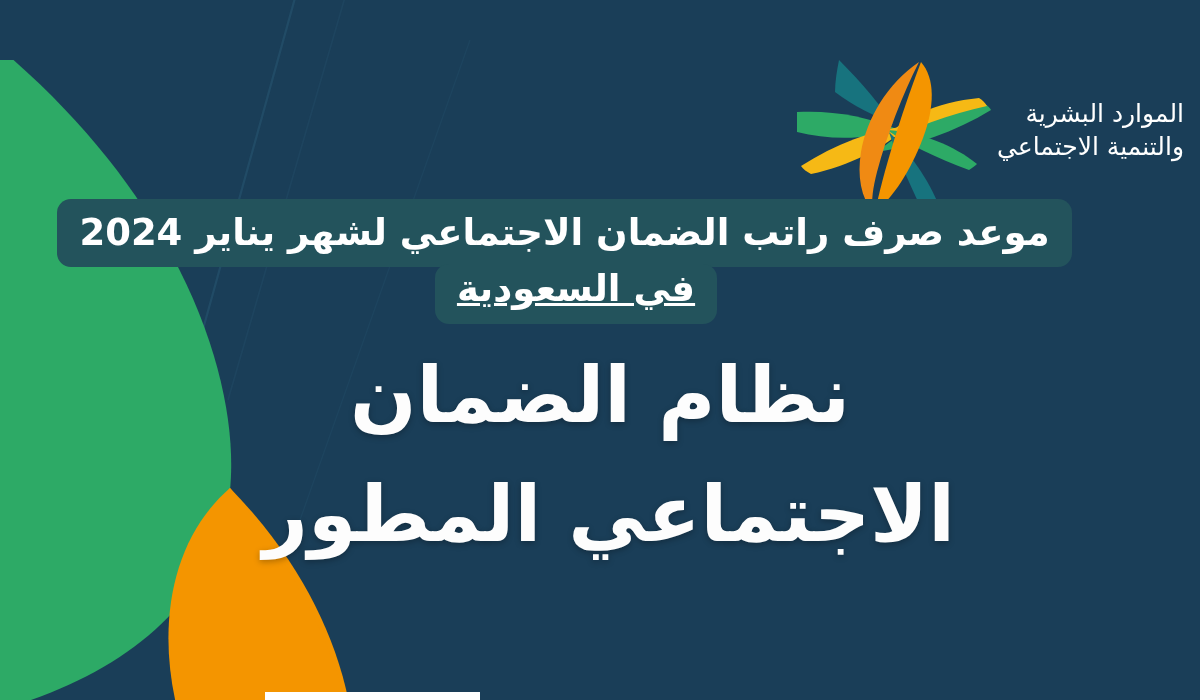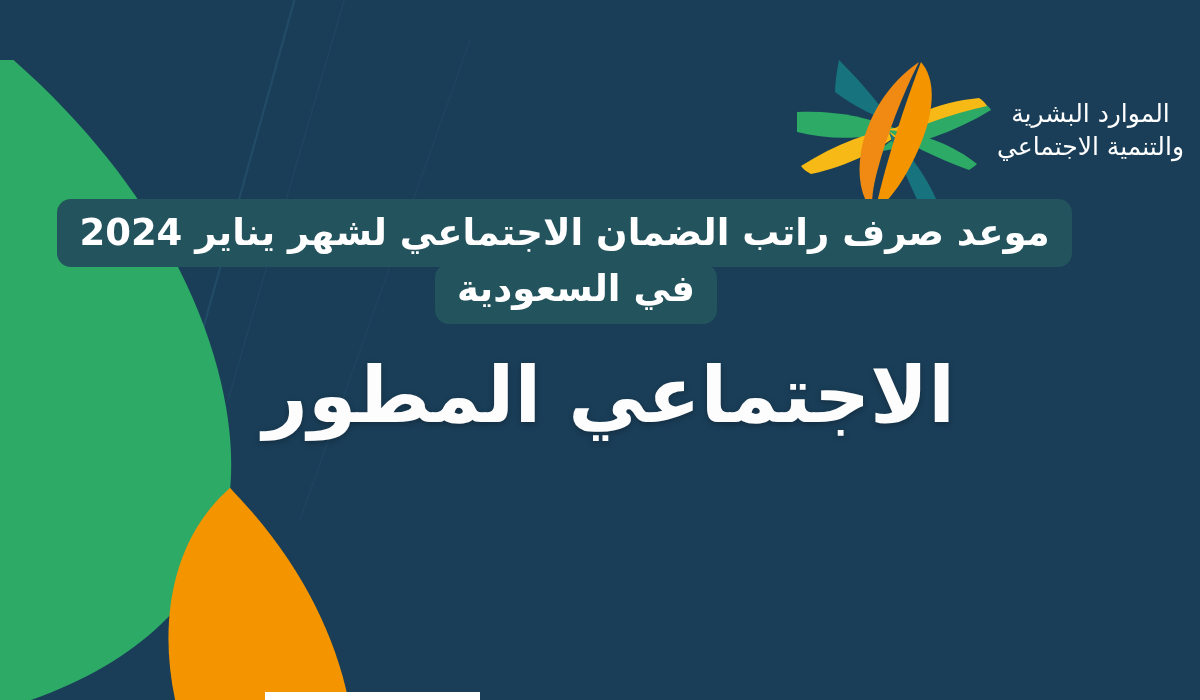--- a/index.html
+++ b/index.html
@@ -45,21 +45,21 @@
     position:absolute;
     top:48px; right:16px;
     display:flex;
     flex-direction:row-reverse;
     align-items:center;
     gap:4px;
   }
   .logo-mark{ width:198px; height:168px; flex:none; }
   .logo-wordmark{
     display:flex; flex-direction:column;
-    align-items:center;
+    align-items:flex-start;
     justify-content:center;
     line-height:1.34;
     padding-bottom:4px;
   }
   .logo-wordmark span{
     color:#FFFFFF;
     font-size:25px;
     font-weight:400;
     letter-spacing:0.5px;
     white-space:nowrap;
@@ -86,20 +86,21 @@
   .plate-1{
     border-radius:14px;
     padding:15px 22px 16px;
     margin-right:59px;
   }
   .plate-2{
     border-radius:14px;
     padding:6px 22px 17px;
     margin-right:36px;
     margin-top:-3px;
+    text-decoration:underline;
   }
 
   
   .hero-title{
     position:absolute;
     top:336px; left:0; right:0;
     text-align:center;
     color:#FDFDFD;
     font-size:78px;
     font-weight:700;
@@ -160,16 +161,17 @@
       <span>والتنمية الاجتماعي</span>
     </div>
   </div>
 
   <div class="headline-banner">
     <div class="plate plate-1">موعد صرف راتب الضمان الاجتماعي لشهر يناير 2024</div>
     <div class="plate plate-2">في السعودية</div>
   </div>
 
   <div class="hero-title">
+    <span class="line line-1">نظام الضمان</span>
     <span class="line line-2">الاجتماعي المطور</span>
   </div>
 
 </div>
 
 </body></html>

